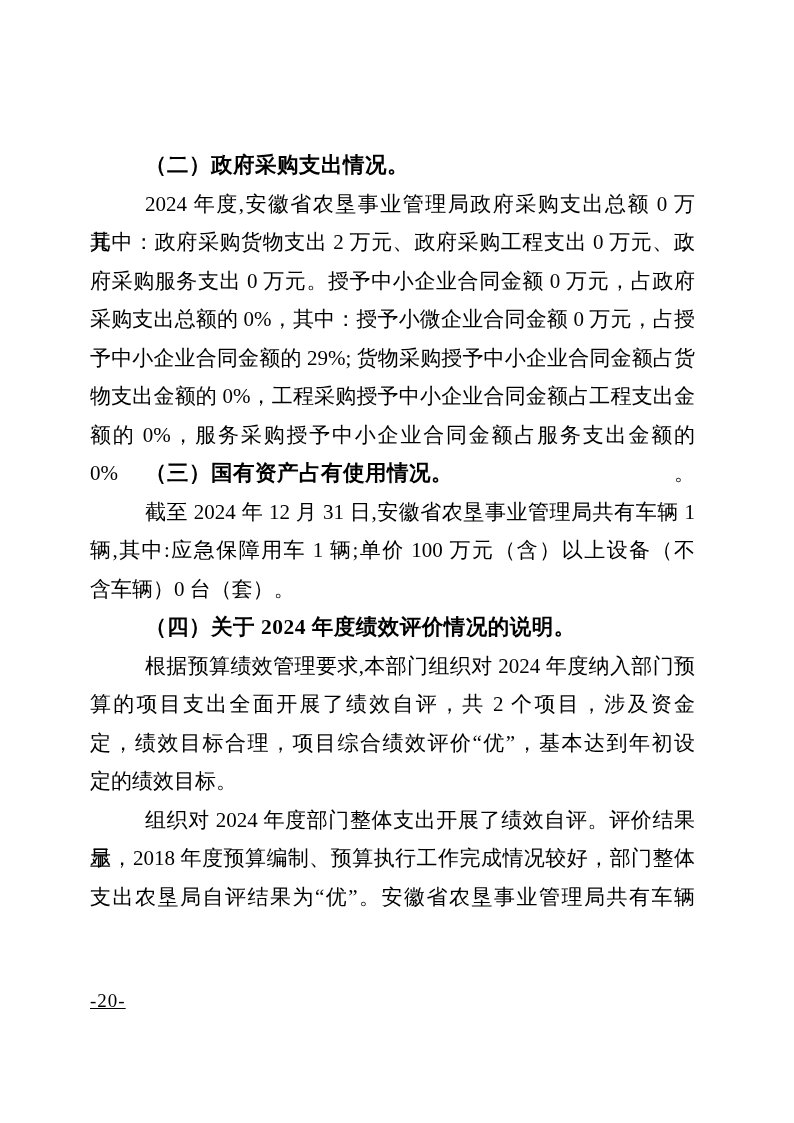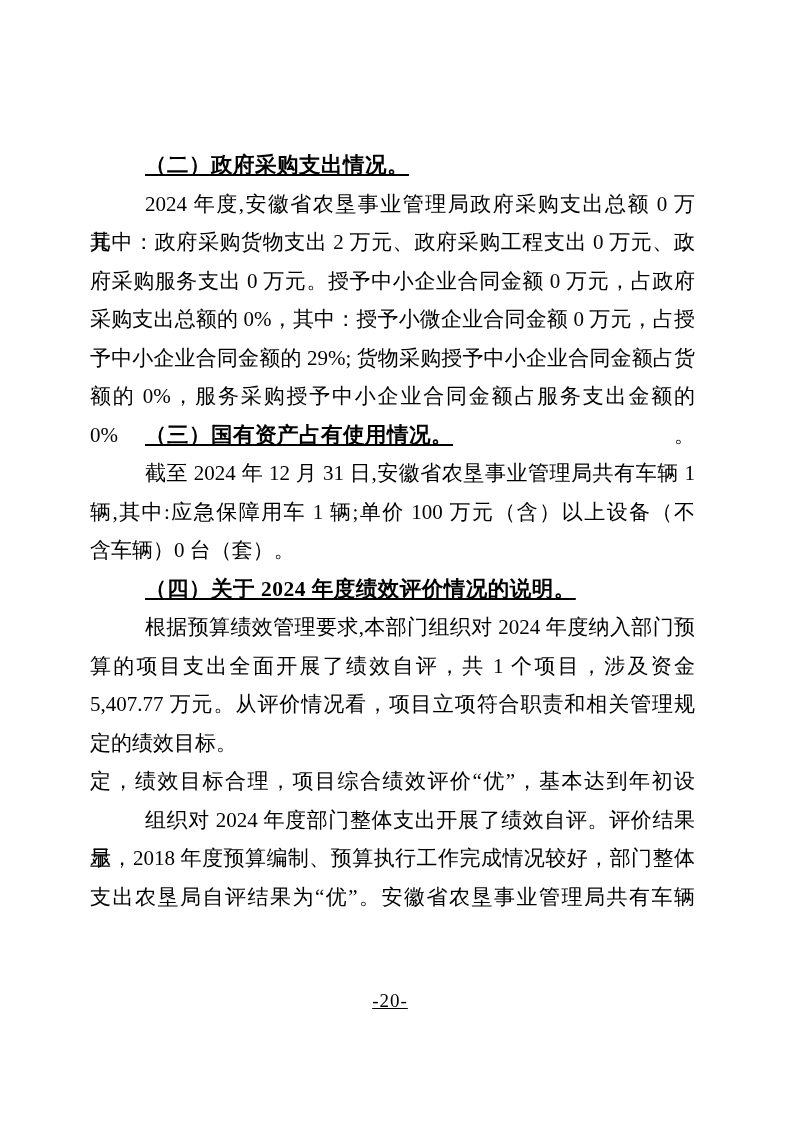--- a/index.html
+++ b/index.html
@@ -29,63 +29,62 @@
     text-align: justify;
     text-align-last: justify;
     text-justify: inter-character;
   }
   .indent { text-indent: 55px; }
   .heading {
     font-weight: 700;
     text-indent: 55px;
     font-size: 21.5px;
     letter-spacing: 0.5px;
-    text-decoration: underline;
   }
   .page-number {
     position: absolute;
     top: 990px;
     left: 90px;
     width: 600px;
-    text-align: center;
+    text-align: left;
     font-size: 19px;
     line-height: 22px;
     letter-spacing: 1px;
     font-family: "Liberation Serif", "DejaVu Serif", serif;
     text-decoration: underline;
   }
 </style>
 </head>
 <body>
 
 <div class="page">
   <div class="content">
 
     <div class="t-line heading">（二）政府采购支出情况。</div>
 
     <div class="t-line just indent">2024 年度,安徽省农垦事业管理局政府采购支出总额 0 万元，</div>
     <div class="t-line just">其中：政府采购货物支出 2 万元、政府采购工程支出 0 万元、政</div>
     <div class="t-line just">府采购服务支出 0 万元。授予中小企业合同金额 0 万元，占政府</div>
     <div class="t-line just">采购支出总额的 0%，其中：授予小微企业合同金额 0 万元，占授</div>
     <div class="t-line just">予中小企业合同金额的 29%; 货物采购授予中小企业合同金额占货</div>
+    <div class="t-line just">物支出金额的 0%，工程采购授予中小企业合同金额占工程支出金</div>
     <div class="t-line just">额的 0%，服务采购授予中小企业合同金额占服务支出金额的 0%。</div>
 
     <div class="t-line heading">（三）国有资产占有使用情况。</div>
 
     <div class="t-line just indent">截至 2024 年 12 月 31 日,安徽省农垦事业管理局共有车辆 1</div>
     <div class="t-line just">辆,其中:应急保障用车 1 辆;单价 100 万元（含）以上设备（不</div>
     <div class="t-line">含车辆）0 台（套）。</div>
 
     <div class="t-line heading">（四）关于 2024 年度绩效评价情况的说明。</div>
 
     <div class="t-line just indent">根据预算绩效管理要求,本部门组织对 2024 年度纳入部门预</div>
-    <div class="t-line just">算的项目支出全面开展了绩效自评，共 1 个项目，涉及资金</div>
-    <div class="t-line just">5,407.77 万元。从评价情况看，项目立项符合职责和相关管理规</div>
+    <div class="t-line just">算的项目支出全面开展了绩效自评，共 2 个项目，涉及资金</div>
+    <div class="t-line just">定，绩效目标合理，项目综合绩效评价“优”，基本达到年初设</div>
     <div class="t-line">定的绩效目标。</div>
-    <div class="t-line just">定，绩效目标合理，项目综合绩效评价“优”，基本达到年初设</div>
 
     <div class="t-line just indent">组织对 2024 年度部门整体支出开展了绩效自评。评价结果显</div>
     <div class="t-line just">示，2018 年度预算编制、预算执行工作完成情况较好，部门整体</div>
     <div class="t-line just">支出农垦局自评结果为“优”。安徽省农垦事业管理局共有车辆</div>
 
   </div>
 
   <div class="page-number">-20-</div>
 </div>
 

